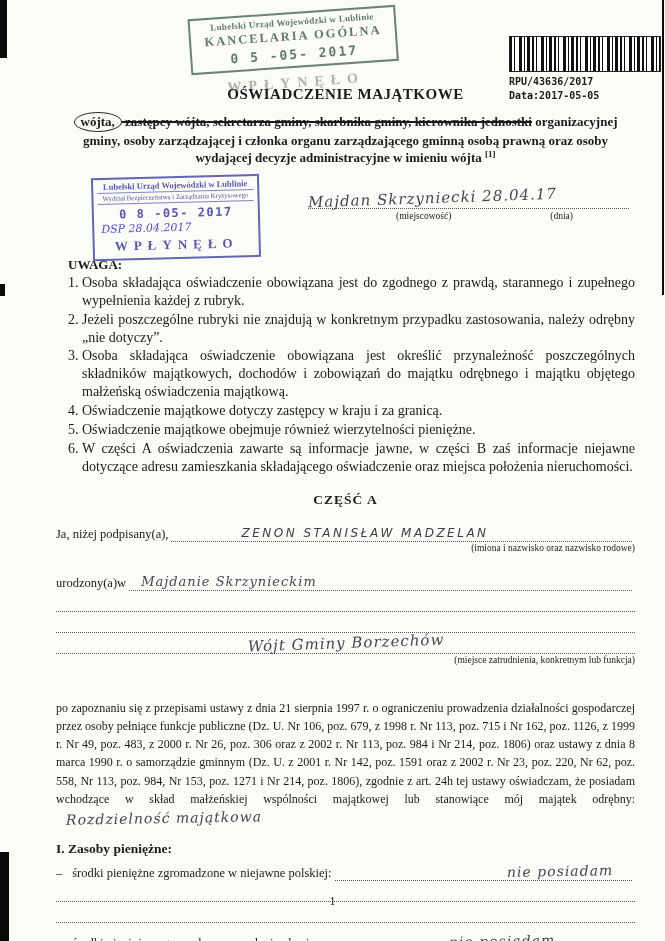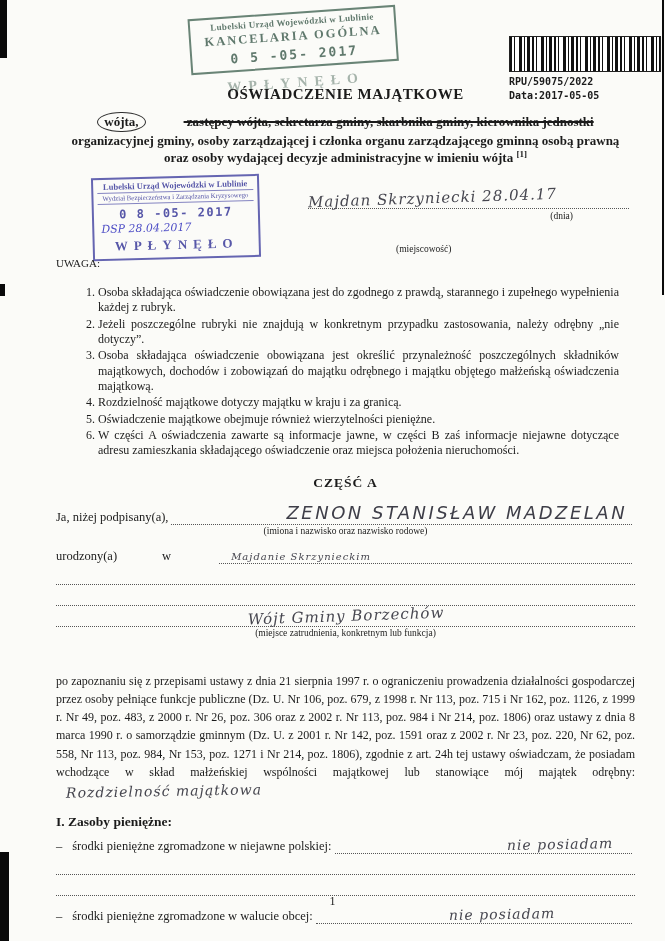--- a/index.html
+++ b/index.html
@@ -48,44 +48,44 @@
       #111 17px 20px, #fff 20px 22px);
     border:1px solid #222;
   }
   .reg-text { font-family:"DejaVu Sans Mono", monospace; font-size:10px; font-weight:bold; line-height:1.35; }
 
   
   .content { position:absolute; left:56px; right:30px; top:86px; }
   .doc-title { text-align:center; font-size:15px; font-weight:bold; letter-spacing:.5px; margin:0 0 9px; }
   .subtitle { font-weight:bold; font-size:13px; text-align:center; line-height:1.32; margin:0 8px 6px; }
   .circled { border:1.6px solid #2e2e2e; border-radius:50%; padding:0 6px 1px; display:inline-block; }
-  .struck { text-decoration:line-through; text-decoration-thickness:1.5px;padding-left:38px; }
+  .struck { text-decoration:line-through; text-decoration-thickness:1.5px; }
   .subtitle sup { font-size:9px; }
 
   .hand { font-family:"DejaVu Serif", serif; font-style:italic; color:#46464f; }
   .hand-caps { font-family:"DejaVu Sans", sans-serif; font-style:italic; color:#3e3e48; letter-spacing:2.5px; }
 
   .datezone { position:relative; height:82px; }
   .place-date { position:absolute; left:252px; right:6px; top:16px; }
   .place-date .hand { font-size:15px; display:inline-block; transform:rotate(-2deg); letter-spacing:1px; }
   .pd-line { border-bottom:1.7px dotted #555; margin-top:1px; }
   .pd-caps { display:flex; font-size:9.5px; margin-top:2px; }
-  .pd-caps .cap1 { margin-left:88px;margin-top:33px; }
+  .pd-caps .cap1 { margin-left:88px; }
   .pd-caps .cap2 { margin-left:auto; margin-right:56px; }
 
-  .uwaga-label { font-weight:normal; font-size:11px; margin:2px 0 1px; }
-  ol.uwaga { margin:16px; padding-left:26px; font-size:12px; line-height:1.28; }
+  .uwaga-label { font-weight:bold; font-size:13px; margin:2px 12px 1px; }
+  ol.uwaga { margin:0; padding-left:26px; font-size:14px; line-height:1.28; }
   ol.uwaga li { text-align:justify; margin-bottom:1px; }
 
   .part-a { text-align:center; font-weight:bold; font-size:13.5px; letter-spacing:1px; margin:16px 0 16px; }
 
   .row { display:flex; align-items:flex-end; font-size:12.5px;text-align:right; }
   .leader { flex:1; border-bottom:1.7px dotted #555; position:relative; height:17px; margin:0 3px; }
   .leader .hand, .leader .hand-caps { position:absolute; bottom:1px; white-space:nowrap; }
-  .caption { text-align:center; font-size:9.5px; margin-top:1px; }
+  .caption { text-align:right; font-size:9.5px; margin-top:1px; }
   .dotline { border-bottom:1.7px dotted #555; height:20px; position:relative; }
   .dotline .hand { position:absolute; bottom:1px; left:50%; transform:translateX(-50%) rotate(-2deg); font-size:15px; letter-spacing:1px; white-space:nowrap; }
 
   .legal { font-size:12px; text-align:justify; line-height:1.52; margin:34px 0 0; }
   .hand-inline { font-size:14px; margin-left:10px; letter-spacing:1px; display:inline-block; transform:rotate(-1deg); }
 
   .sec-heading { font-weight:bold; font-size:13.5px; margin:12px 0 2px; }
   .item-row { display:flex; align-items:flex-end; font-size:12.5px; margin-top:6px; }
   .item-row .dash { margin-right:10px; }
   .item-row .leader .hand { font-size:14px; letter-spacing:1px; transform:rotate(-1deg); }
@@ -104,21 +104,21 @@
   <div class="box">
     <div class="org">Lubelski Urząd Wojewódzki w Lublinie</div>
     <div class="office">KANCELARIA OGÓLNA</div>
     <div class="sdate">0 5 -05- 2017</div>
   </div>
   <div class="received">WPŁYNĘŁO</div>
 </div>
 
 <div id="regbox">
   <div class="barcode"></div>
-  <div class="reg-text">RPU/59075/2022</div>
+  <div class="reg-text">RPU/43636/2017</div>
   <div class="reg-text">Data:2017-05-05</div>
 </div>
 
 <div class="stamp" id="stamp-wydzial">
   <div class="box">
     <div class="org">Lubelski Urząd Wojewódzki w Lublinie</div>
     <div class="dept">Wydział Bezpieczeństwa i Zarządzania Kryzysowego</div>
     <div class="sdate">0 8 -05- 2017</div>
     <div class="note hand">DSP 28.04.2017</div>
     <div class="received">WPŁYNĘŁO</div>
@@ -142,40 +142,40 @@
         <span class="cap2">(dnia)</span>
       </div>
     </div>
   </div>
 
   <div class="uwaga-label">UWAGA:</div>
   <ol class="uwaga">
     <li>Osoba składająca oświadczenie obowiązana jest do zgodnego z prawdą, starannego i zupełnego wypełnienia każdej z rubryk.</li>
     <li>Jeżeli poszczególne rubryki nie znajdują w konkretnym przypadku zastosowania, należy odrębny „nie dotyczy”.</li>
     <li>Osoba składająca oświadczenie obowiązana jest określić przynależność poszczególnych składników majątkowych, dochodów i zobowiązań do majątku odrębnego i majątku objętego małżeńską oświadczenia majątkową.</li>
-    <li>Rozdzielność majątkowe dotyczy majątku w kraju i za granicą.</li>
+    <li>Oświadczenie majątkowe dotyczy zastępcy w kraju i za granicą.</li>
     <li>Oświadczenie majątkowe obejmuje również wierzytelności pieniężne.</li>
     <li>W części A oświadczenia zawarte są informacje jawne, w części B zaś informacje niejawne dotyczące adresu zamieszkania składającego oświadczenie oraz miejsca położenia nieruchomości.</li>
   </ol>
 
   <div class="part-a">CZĘŚĆ A</div>
 
   <div class="row">
     <span>Ja, niżej podpisany(a),</span>
     <span class="leader">
-      <span class="hand-caps" style="left:70px; font-size:18px;margin-left:45px;">ZENON STANISŁAW MADZELAN</span>
+      <span class="hand-caps" style="left:70px; font-size:12px;">ZENON STANISŁAW MADZELAN</span>
     </span>
   </div>
   <div class="caption">(imiona i nazwisko oraz nazwisko rodowe)</div>
 
-  <div class="row" style="margin-top:10px;gap:45px;">
+  <div class="row" style="margin-top:20px;">
     <span>urodzony(a)</span>
     <span>w</span>
     <span class="leader">
-      <span class="hand" style="left:12px; font-size:10px; letter-spacing:1px;">Majdanie Skrzynieckim</span>
+      <span class="hand" style="left:12px; font-size:13px; letter-spacing:1px;">Majdanie Skrzynieckim</span>
     </span>
   </div>
 
   <div class="dotline"></div>
   <div class="dotline"></div>
   <div class="dotline">
     <span class="hand">Wójt Gminy Borzechów</span>
   </div>
   <div class="caption">(miejsce zatrudnienia, konkretnym lub funkcja)</div>
 

